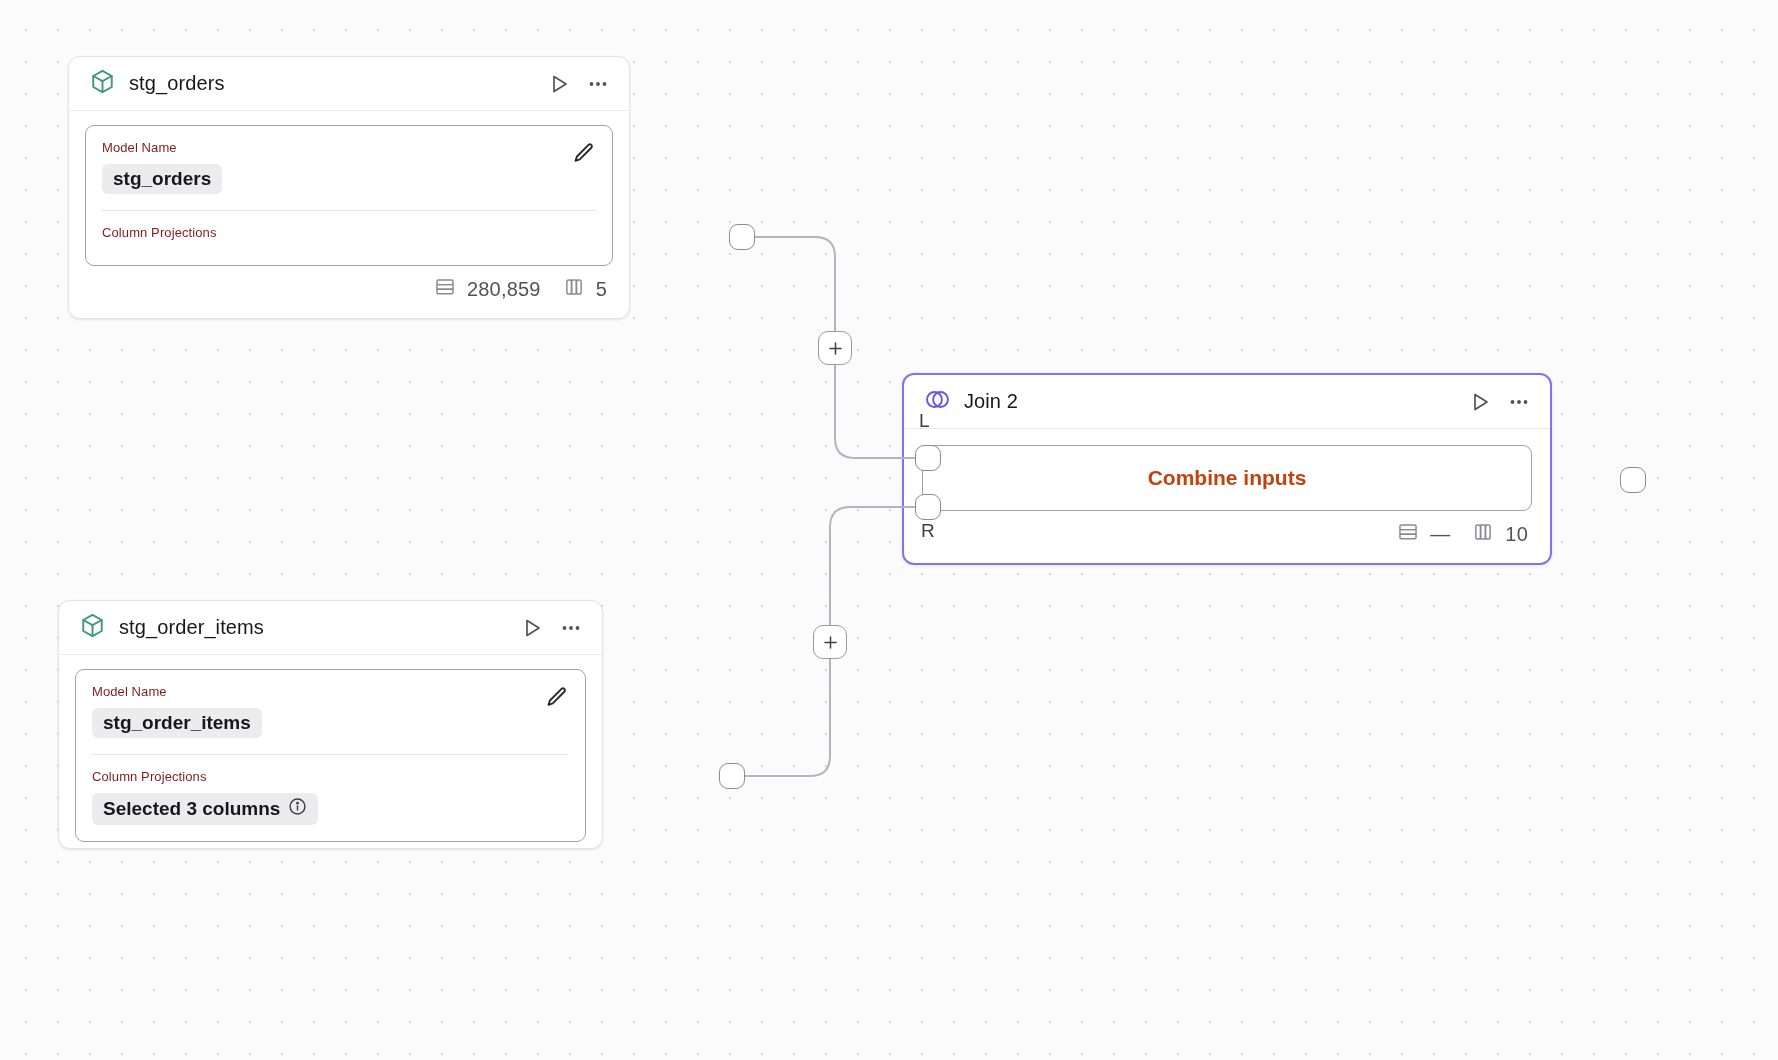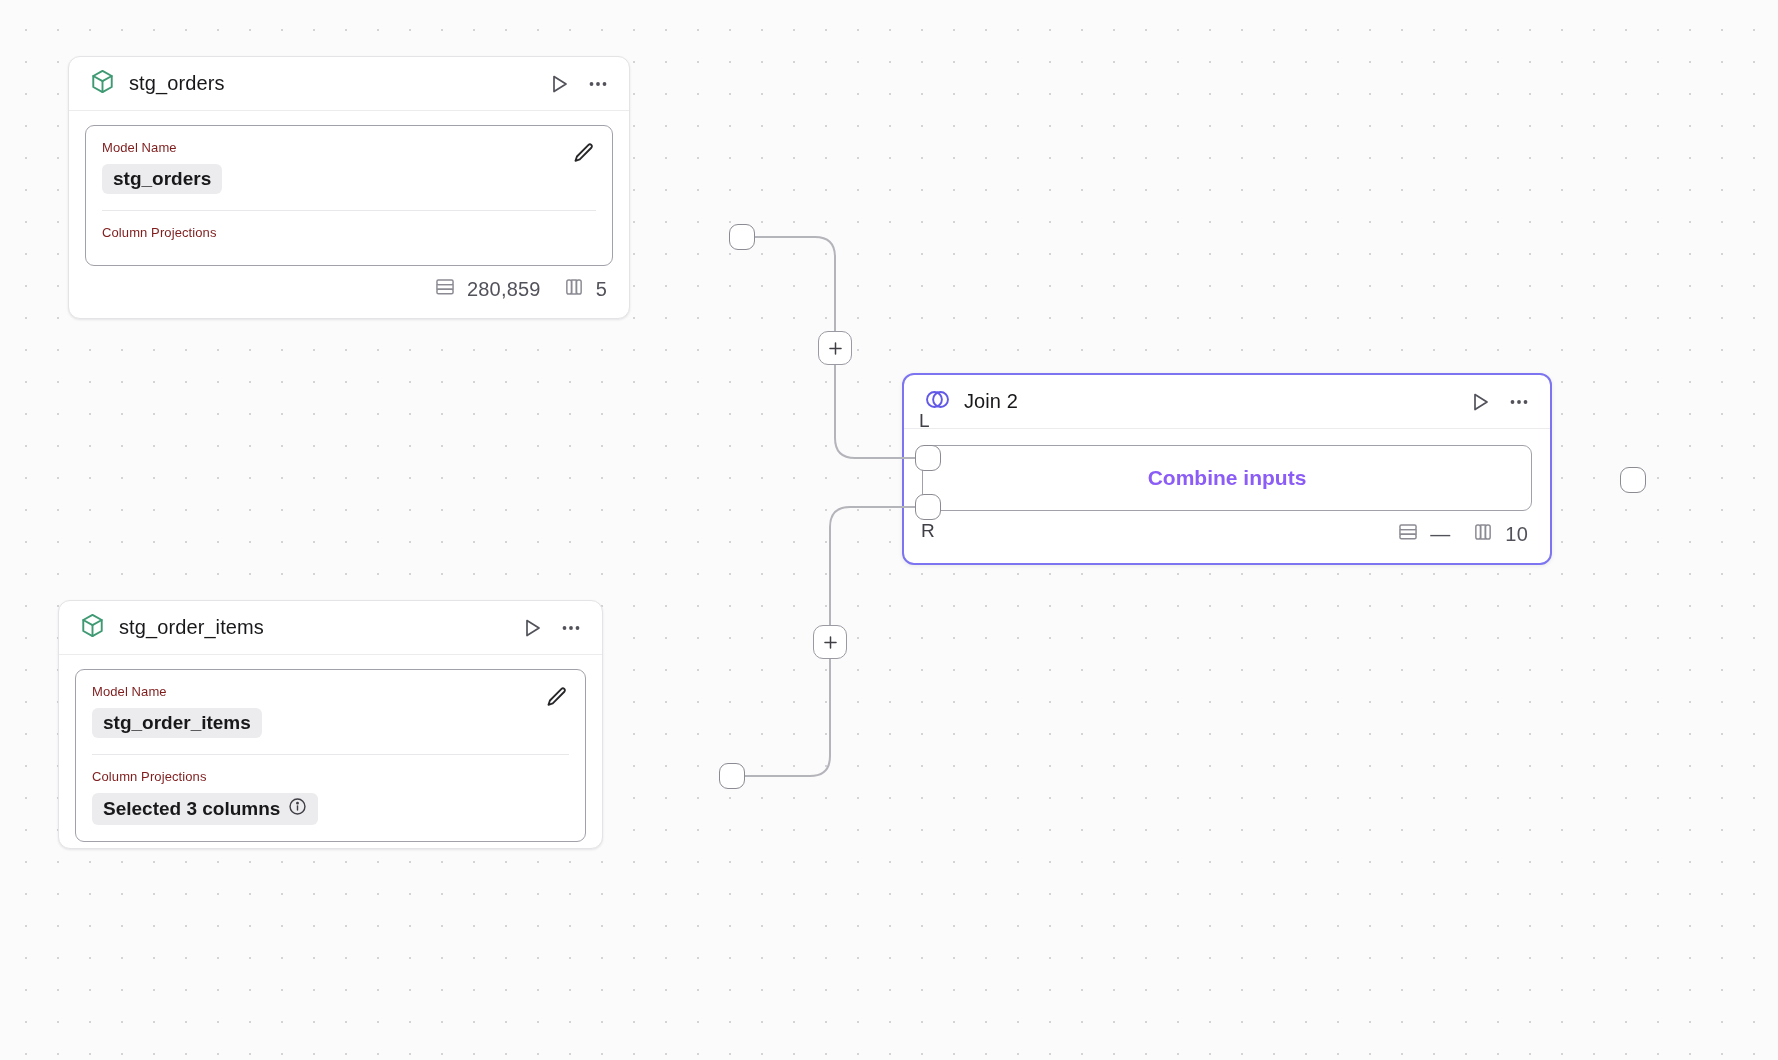--- a/index.html
+++ b/index.html
@@ -160,21 +160,21 @@
   
   .combine-box {
     border: 1px solid #a1a1aa;
     border-radius: 9px;
     height: 66px;
     display: flex;
     align-items: center;
     justify-content: center;
     font-size: 21px;
     font-weight: bold;
-    color: #8b5cf6;
+    color: #c2410c;
     background: #fff;
     cursor: pointer;
   }
 
   svg { overflow: visible; }
 </style>
 </head>
 <body>
 
 <div id="canvas">

